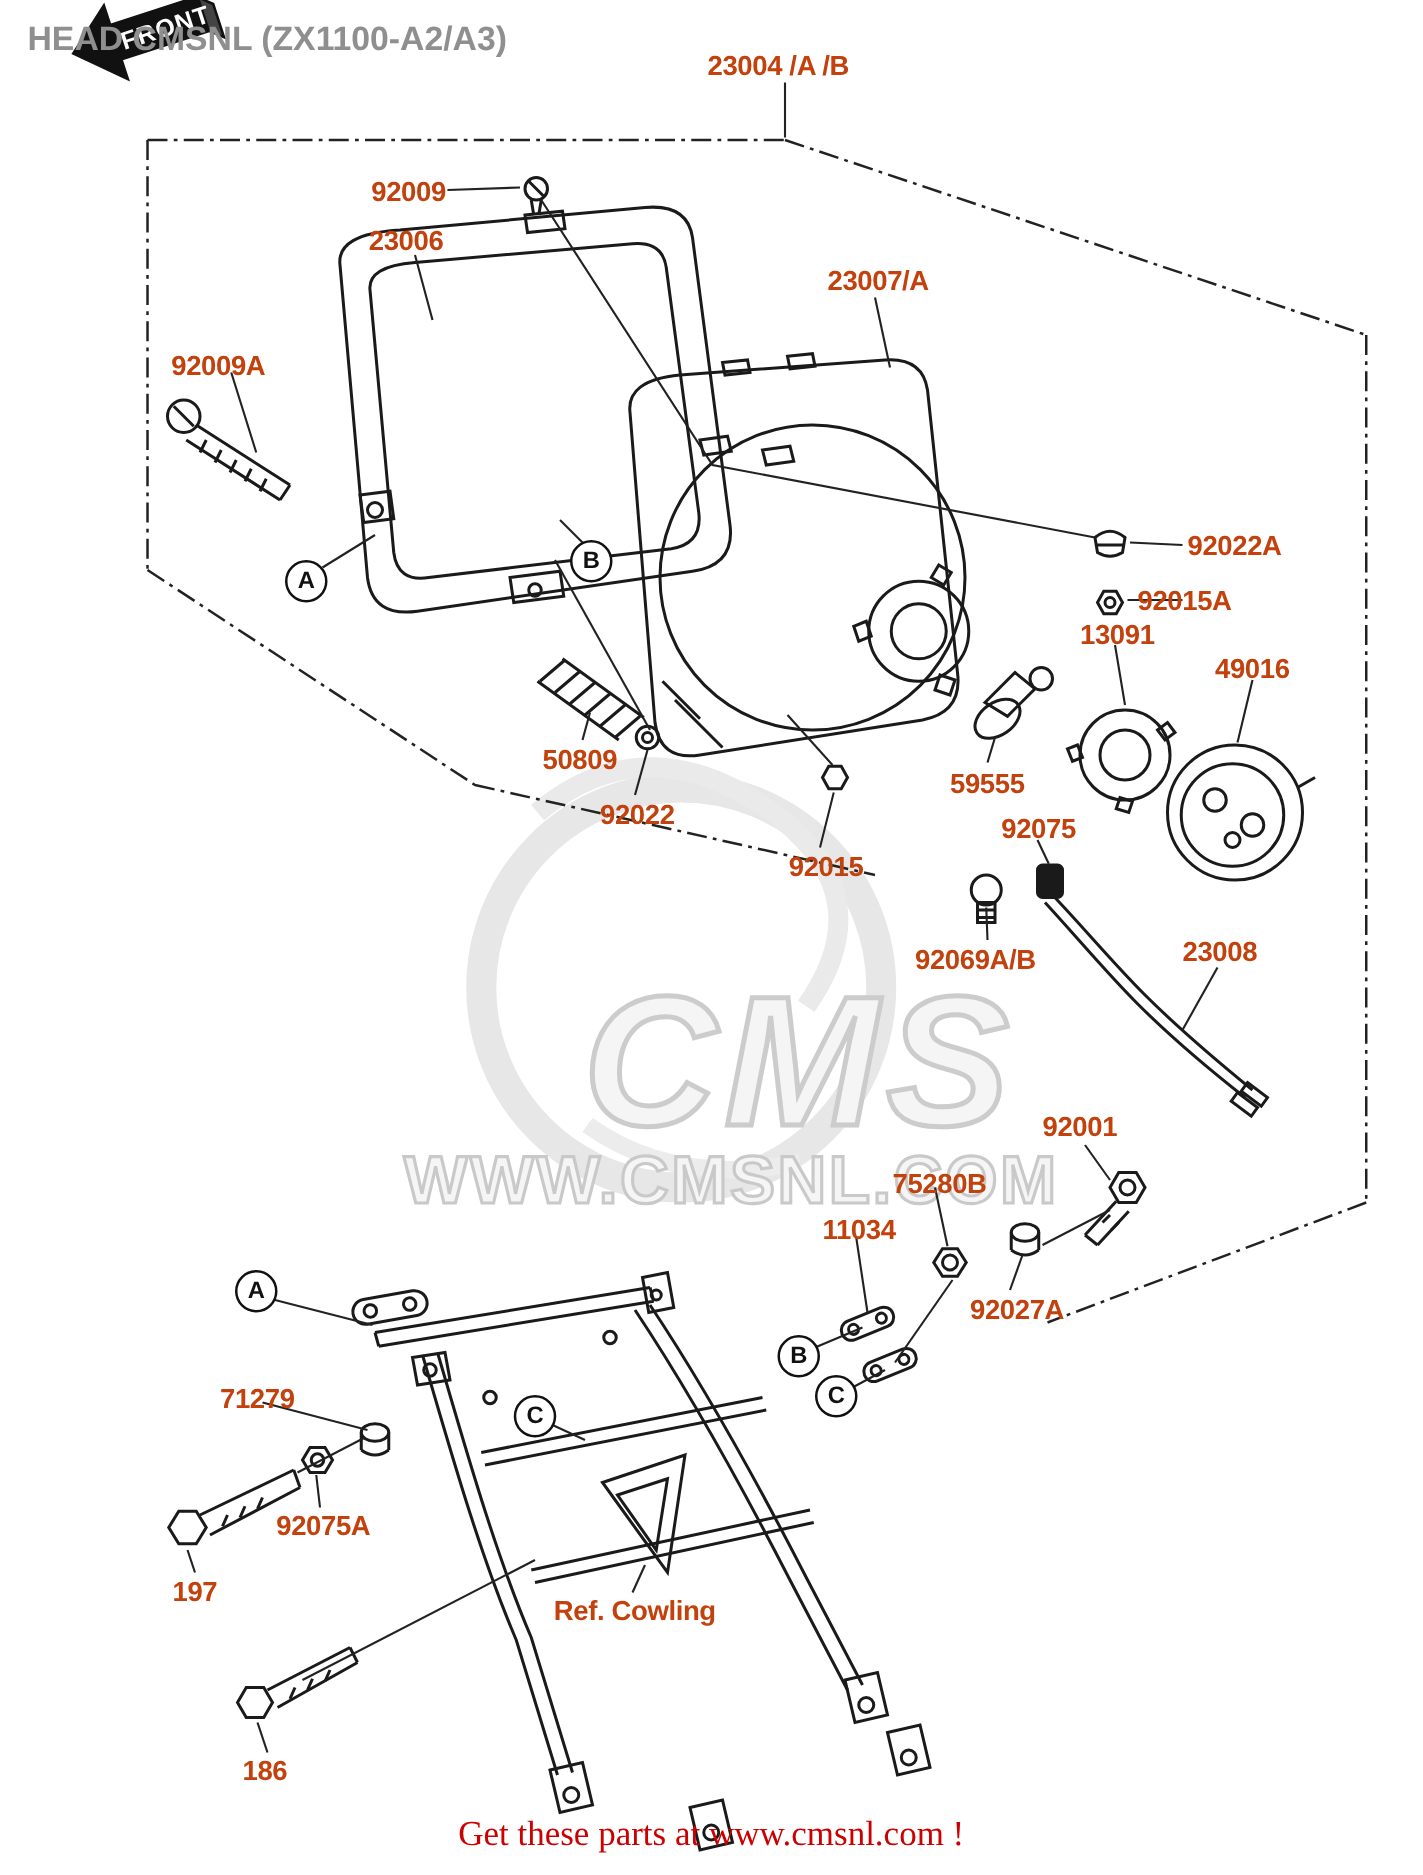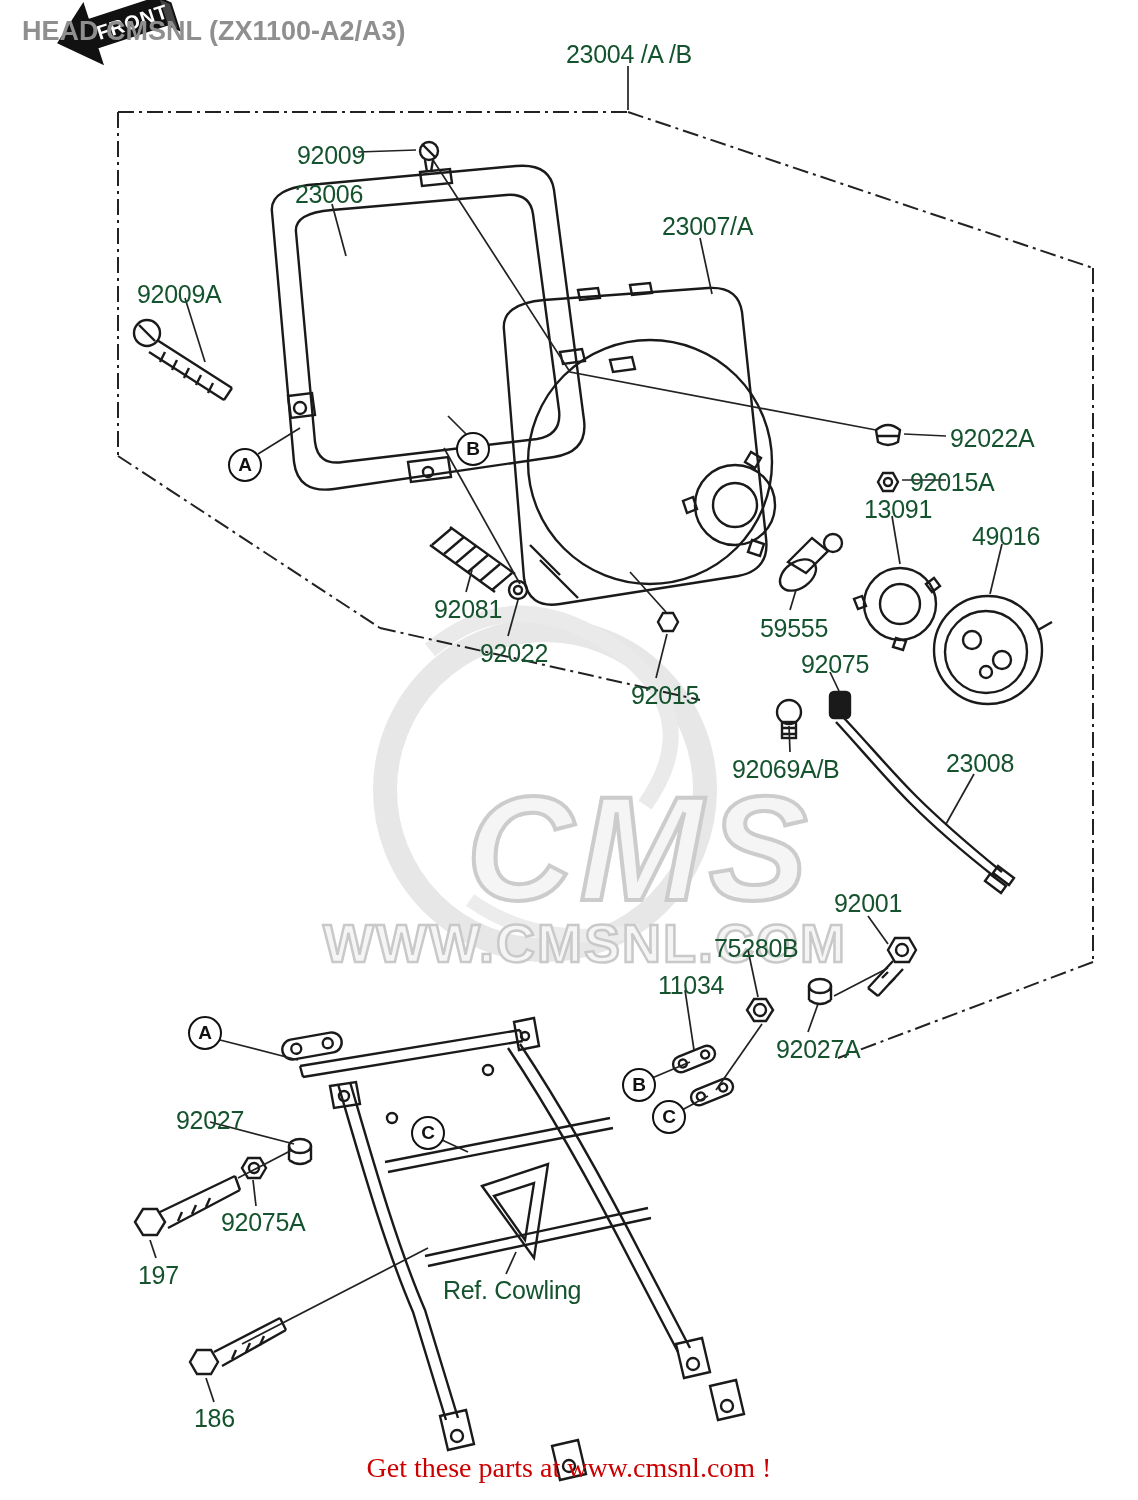--- a/index.html
+++ b/index.html
@@ -6,21 +6,21 @@
   body{width:1138px;height:1500px;position:relative;overflow:hidden;
        font-family:"Liberation Sans",sans-serif;}
   .stage{position:absolute;left:0;top:0;width:1138px;height:1500px;}
   svg{position:absolute;left:0;top:0;}
   .chain path{stroke:#222;stroke-width:2;fill:none;stroke-dasharray:16 5 3 5;}
   .art path,.art circle,.art ellipse,.art rect,.art polygon,.art line,.art polyline
        {stroke:#1a1a1a;stroke-width:2.4;fill:none;}
   .art .fill{fill:#1a1a1a;}
   .ldr line,.ldr polyline{stroke:#222;stroke-width:1.7;fill:none;}
   .wm text{font-family:"Liberation Sans",sans-serif;font-weight:bold;}
-  .lbl{position:absolute;font-size:25px;font-weight:400;color:#14532d;
+  .lbl{position:absolute;font-size:22px;font-weight:700;color:#c2410c;
        white-space:nowrap;letter-spacing:-0.3px;}
   .callout{position:absolute;width:30px;height:30px;border:2.5px solid #111;
        border-radius:50%;background:#fff;display:flex;align-items:center;
        justify-content:center;font-size:19px;font-weight:700;color:#111;}
   .title{position:absolute;left:22px;top:16px;font-size:27px;font-weight:700;
        color:#8f8f8f;}
   .footer{position:absolute;left:0;bottom:16px;width:100%;text-align:center;
        font-family:"Liberation Serif",serif;font-size:28px;color:#cc0000;
        cursor:pointer;}
 </style>
@@ -250,32 +250,32 @@
 
   <div class="lbl" style="left:566px;top:40px">23004 /A /B</div>
   <div class="lbl" style="left:297px;top:141px">92009</div>
   <div class="lbl" style="left:295px;top:180px">23006</div>
   <div class="lbl" style="left:662px;top:212px">23007/A</div>
   <div class="lbl" style="left:137px;top:280px">92009A</div>
   <div class="lbl" style="left:950px;top:424px">92022A</div>
   <div class="lbl" style="left:910px;top:468px">92015A</div>
   <div class="lbl" style="left:864px;top:495px">13091</div>
   <div class="lbl" style="left:972px;top:522px">49016</div>
-  <div class="lbl" style="left:434px;top:595px">92081</div>
+  <div class="lbl" style="left:434px;top:595px">50809</div>
   <div class="lbl" style="left:760px;top:614px">59555</div>
   <div class="lbl" style="left:480px;top:639px">92022</div>
   <div class="lbl" style="left:801px;top:650px">92075</div>
   <div class="lbl" style="left:631px;top:681px">92015</div>
   <div class="lbl" style="left:732px;top:755px">92069A/B</div>
   <div class="lbl" style="left:946px;top:749px">23008</div>
   <div class="lbl" style="left:834px;top:889px">92001</div>
   <div class="lbl" style="left:714px;top:934px">75280B</div>
   <div class="lbl" style="left:658px;top:971px">11034</div>
   <div class="lbl" style="left:776px;top:1035px">92027A</div>
-  <div class="lbl" style="left:176px;top:1106px">92027</div>
+  <div class="lbl" style="left:176px;top:1106px">71279</div>
   <div class="lbl" style="left:221px;top:1208px">92075A</div>
   <div class="lbl" style="left:138px;top:1261px">197</div>
   <div class="lbl" style="left:443px;top:1276px">Ref. Cowling</div>
   <div class="lbl" style="left:194px;top:1404px">186</div>
 
   <div class="callout" style="left:228px;top:448px">A</div>
   <div class="callout" style="left:456px;top:432px">B</div>
   <div class="callout" style="left:188px;top:1016px">A</div>
   <div class="callout" style="left:622px;top:1068px">B</div>
   <div class="callout" style="left:652px;top:1100px">C</div>

